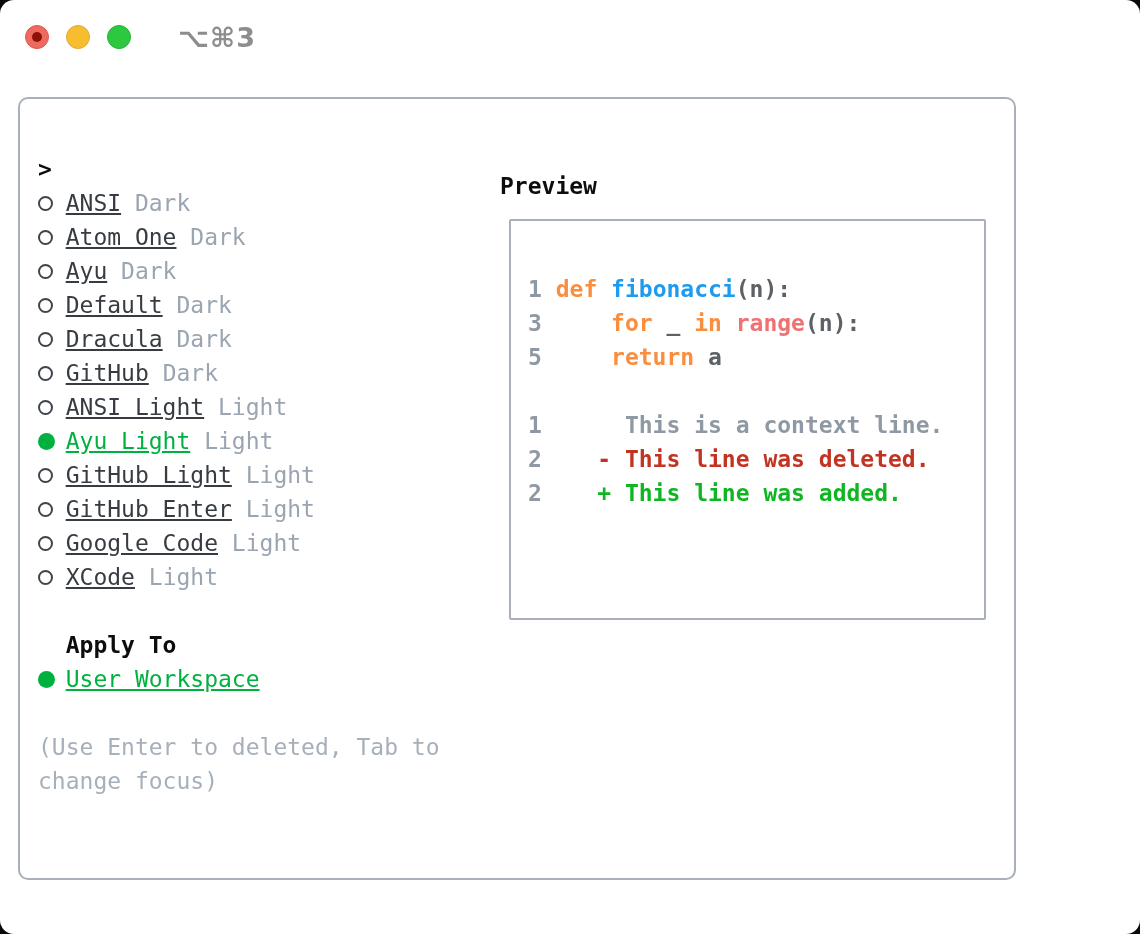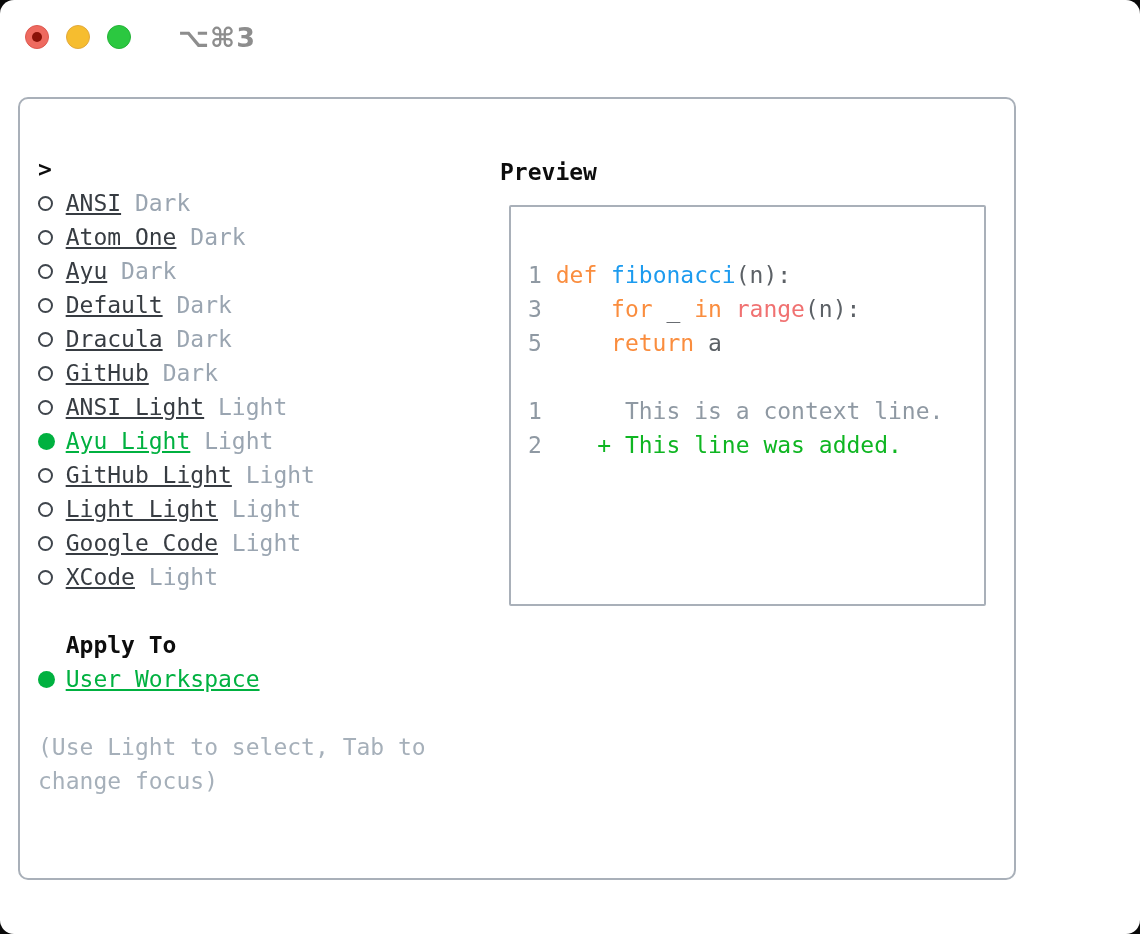--- a/index.html
+++ b/index.html
@@ -29,40 +29,40 @@
     margin-left:30px;font-family:"DejaVu Sans","Liberation Sans",sans-serif;
     font-size:27px;font-weight:bold;color:#8d8d8d;letter-spacing:1px;
   }
   
   .panel{
     position:absolute;left:18px;top:97px;width:998px;height:783px;
     border:2px solid var(--c-border);border-radius:10px;box-sizing:border-box;
     background:#fff;
   }
   .left-col{position:absolute;left:18px;top:53px;font-size:23px;line-height:34px;}
-  .right-col{position:absolute;left:480px;top:56px;font-size:23px;line-height:34px;}
+  .right-col{position:absolute;left:480px;top:70px;font-size:23px;line-height:34px;}
   .row{display:flex;align-items:center;height:34px;white-space:pre;}
   .marker{display:inline-flex;align-items:center;width:2ch;flex:0 0 2ch;}
   .hdr-marker{font-weight:bold;color:var(--c-heading);}
   .dot{width:15px;height:15px;border-radius:50%;box-sizing:border-box;}
   .dot-hollow{border:2px solid #3f454c;background:transparent;}
   .dot-filled{width:17px;height:17px;background:var(--c-selected);}
   .heading{font-weight:bold;color:var(--c-heading);}
   .theme-label{color:var(--c-label);text-decoration:underline;}
   .row.selected .theme-label{color:var(--c-selected);}
   .tag{color:var(--c-tag);margin-left:1ch;}
   .spacer{height:34px;}
   .hint{color:var(--c-hint);white-space:pre;}
   
   .preview-box{
     margin-top:16px;margin-left:9px;width:477px;height:401px;
     border:2px solid var(--c-border);border-radius:2px;box-sizing:border-box;
     padding:51px 0 0 17px;background:#fff;
   }
-  .code-line{height:34px;line-height:34px;white-space:pre;font-size:23px;}
+  .code-line{height:34px;line-height:34px;white-space:pre;font-size:23px;font-weight:bold;}
   .gutter{display:inline-block;width:2ch;color:var(--c-gutter);}
   .tok-kw{color:var(--c-kw);}
   .tok-fn{color:var(--c-fn);}
   .tok-call{color:var(--c-call);}
   .tok-num{color:var(--c-num);}
   .tok-plain{color:var(--c-plain);}
   .tok-ctx{color:var(--c-ctx);}
   .tok-del{color:var(--c-del);}
   .tok-add{color:var(--c-add);text-align:right;}
 </style>
@@ -87,42 +87,43 @@
       <div>
           <div class="row"><span class="marker"><span class="dot dot-hollow"></span></span><span class="theme-label">ANSI</span><span class="tag">Dark</span></div>
           <div class="row"><span class="marker"><span class="dot dot-hollow"></span></span><span class="theme-label">Atom One</span><span class="tag">Dark</span></div>
           <div class="row"><span class="marker"><span class="dot dot-hollow"></span></span><span class="theme-label">Ayu</span><span class="tag">Dark</span></div>
           <div class="row"><span class="marker"><span class="dot dot-hollow"></span></span><span class="theme-label">Default</span><span class="tag">Dark</span></div>
           <div class="row"><span class="marker"><span class="dot dot-hollow"></span></span><span class="theme-label">Dracula</span><span class="tag">Dark</span></div>
           <div class="row"><span class="marker"><span class="dot dot-hollow"></span></span><span class="theme-label">GitHub</span><span class="tag">Dark</span></div>
           <div class="row"><span class="marker"><span class="dot dot-hollow"></span></span><span class="theme-label">ANSI Light</span><span class="tag">Light</span></div>
           <div class="row selected"><span class="marker"><span class="dot dot-filled"></span></span><span class="theme-label">Ayu Light</span><span class="tag">Light</span></div>
           <div class="row"><span class="marker"><span class="dot dot-hollow"></span></span><span class="theme-label">GitHub Light</span><span class="tag">Light</span></div>
-          <div class="row"><span class="marker"><span class="dot dot-hollow"></span></span><span class="theme-label">Light Light</span><span class="tag">Light</span></div>
+          <div class="row"><span class="marker"><span class="dot dot-hollow"></span></span><span class="theme-label">GitHub Enter</span><span class="tag">Light</span></div>
           <div class="row"><span class="marker"><span class="dot dot-hollow"></span></span><span class="theme-label">Google Code</span><span class="tag">Light</span></div>
           <div class="row"><span class="marker"><span class="dot dot-hollow"></span></span><span class="theme-label">XCode</span><span class="tag">Light</span></div>
         </div>
       <div class="spacer"></div>
       <div class="row">
         <span class="marker"></span><span class="heading">Apply To</span>
       </div>
       <div>
           <div class="row selected"><span class="marker"><span class="dot dot-filled"></span></span><span class="theme-label">User Workspace</span></div>
         </div>
       <div class="spacer"></div>
-      <div class="hint">(Use Light to select, Tab to</div>
+      <div class="hint">(Use Enter to deleted, Tab to</div>
       <div class="hint">change focus)</div>
     </div>
 
     <div class="right-col">
       <div class="heading">Preview</div>
       <div class="preview-box">
           <div class="code-line"><span class="gutter">1</span><span class="tok-kw">def</span><span class="tok-plain"> </span><span class="tok-fn">fibonacci</span><span class="tok-plain">(n):</span></div>
           <div class="code-line"><span class="gutter">3</span><span class="tok-plain">    </span><span class="tok-kw">for</span><span class="tok-plain"> _ </span><span class="tok-kw">in</span><span class="tok-plain"> </span><span class="tok-call">range</span><span class="tok-plain">(n):</span></div>
           <div class="code-line"><span class="gutter">5</span><span class="tok-plain">    </span><span class="tok-kw">return</span><span class="tok-plain"> a</span></div>
           <div class="code-line"><span class="gutter"></span></div>
           <div class="code-line"><span class="gutter">1</span><span class="tok-ctx">     This is a context line.</span></div>
+          <div class="code-line"><span class="gutter">2</span><span class="tok-del">   - This line was deleted.</span></div>
           <div class="code-line"><span class="gutter">2</span><span class="tok-add">   + This line was added.</span></div>
         </div>
     </div>
 
   </div>
 </div>
 
 </body></html>

